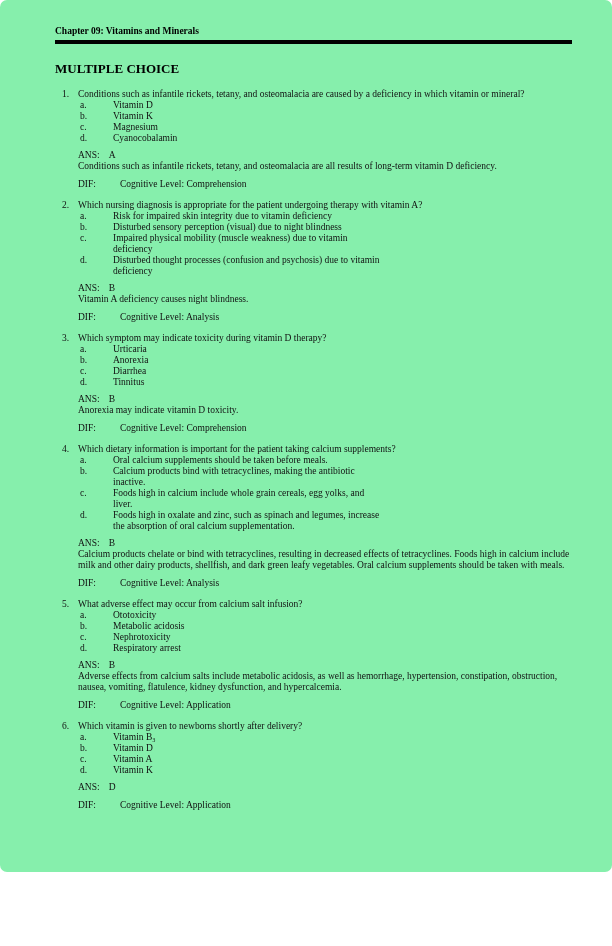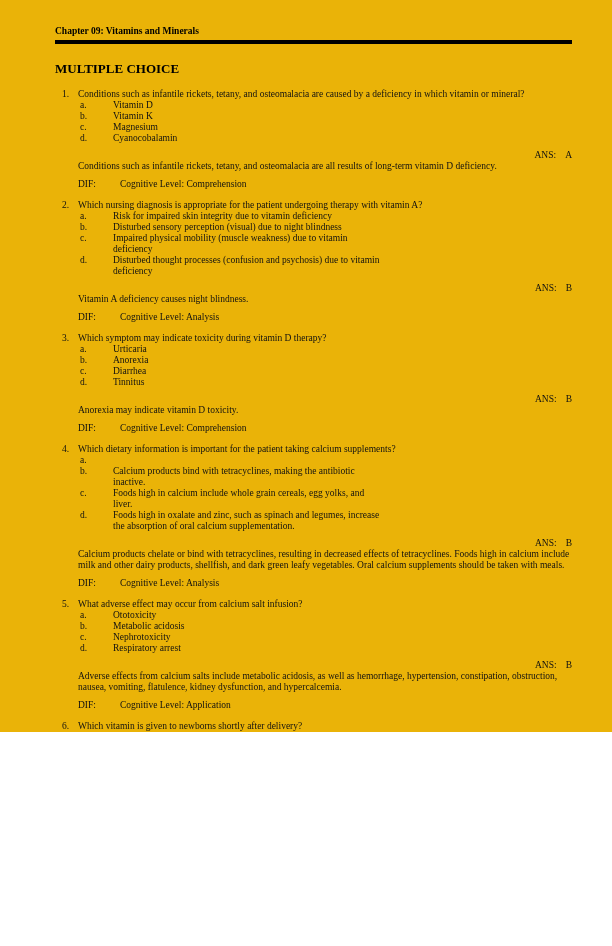--- a/index.html
+++ b/index.html
@@ -1,42 +1,43 @@
 <!DOCTYPE html>
 <html><head>
 <meta charset="utf-8">
 <style>
   html, body { margin:0; padding:0; background:#ffffff; }
   .page {
     position:relative;
-    width:612px; height:732px;
-    background:#eab308;
+    width:612px; height:872px;
+    background:#86efac;
     font-family:"Liberation Serif", serif;
     color:#111111;
     overflow:hidden;
+    border-radius:7px;
   }
   .content { padding:26px 40px 0 55px; }
 
   .doc-title { font-weight:bold; font-size:9.5px; line-height:11.5px; color:#000; }
   .header-rule { height:4px; background:#000; margin-top:2px; }
 
   .section-title { font-weight:bold; font-size:13px; margin-top:17px; color:#000; }
 
   .questions { margin-top:12px; }
   .question { font-size:9.5px; line-height:11px; margin-bottom:10px; }
 
   .q-row { display:flex; }
   .q-num { width:16px; margin-left:7px; flex:none; }
   .q-text { flex:1; }
 
   .opt-row { display:flex; padding-left:25px; }
   .opt-letter { width:17px; flex:none; }
   .opt-text { max-width:270px;margin-left:16px; }
 
-  .ans-row { margin-top:6px; padding-left:23px;text-align:right; }
+  .ans-row { margin-top:6px; padding-left:23px; }
   .ans-label { margin-right:9px; }
   .rationale { padding-left:23px; max-width:494px; }
   .dif-row { margin-top:7px; padding-left:23px; }
   .dif-label { margin-right:24px; }
 
   .page-number {
     position:absolute; top:894px; right:35px;
     font-size:8px; color:#222;
   }
   .brand-badge {
@@ -172,20 +173,21 @@
   </div>
 
   <div class="question">
     <div class="q-row">
       <span class="q-num">4.</span>
       <span class="q-text">Which dietary information is important for the patient taking calcium supplements?</span>
     </div>
     <div>
   <div class="opt-row">
     <span class="opt-letter">a.</span>
+    <span class="opt-text">Oral calcium supplements should be taken before meals.</span>
   </div>
 
   <div class="opt-row">
     <span class="opt-letter">b.</span>
     <span class="opt-text">Calcium products bind with tetracyclines, making the antibiotic inactive.</span>
   </div>
 
   <div class="opt-row">
     <span class="opt-letter">c.</span>
     <span class="opt-text">Foods high in calcium include whole grain cereals, egg yolks, and liver.</span>

